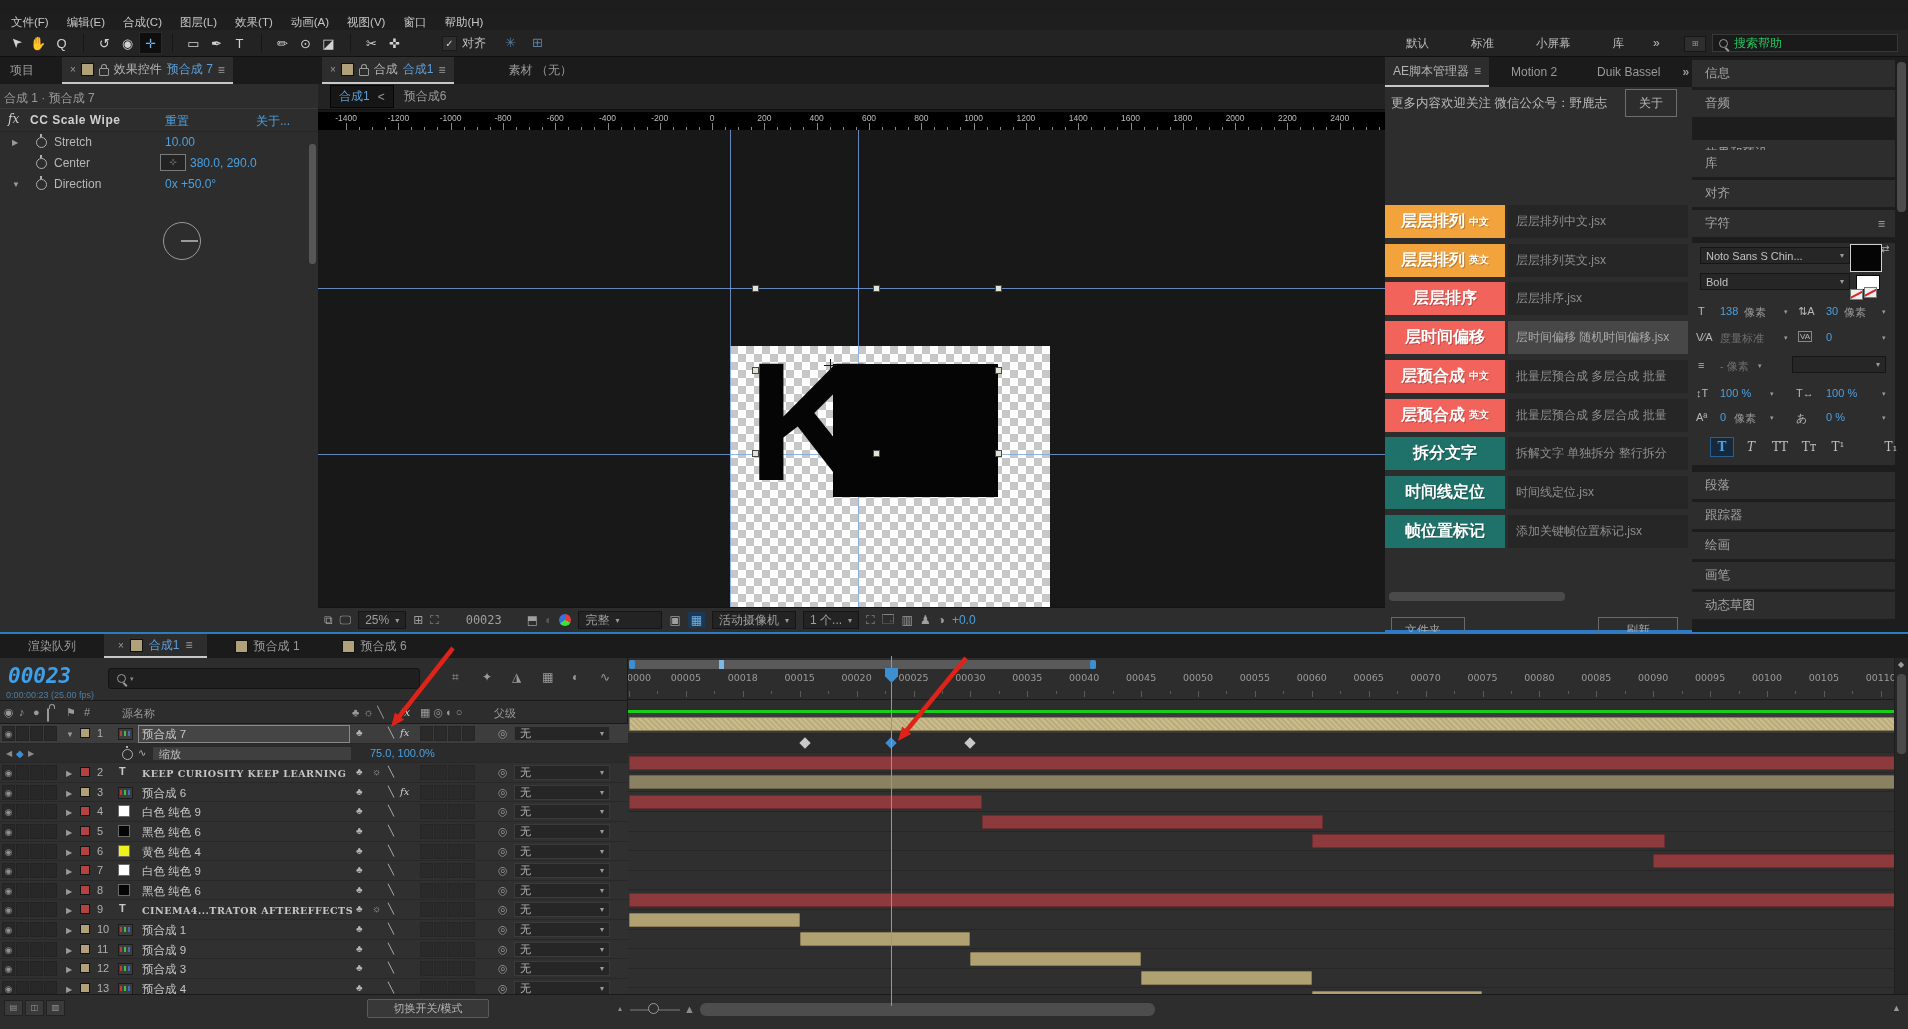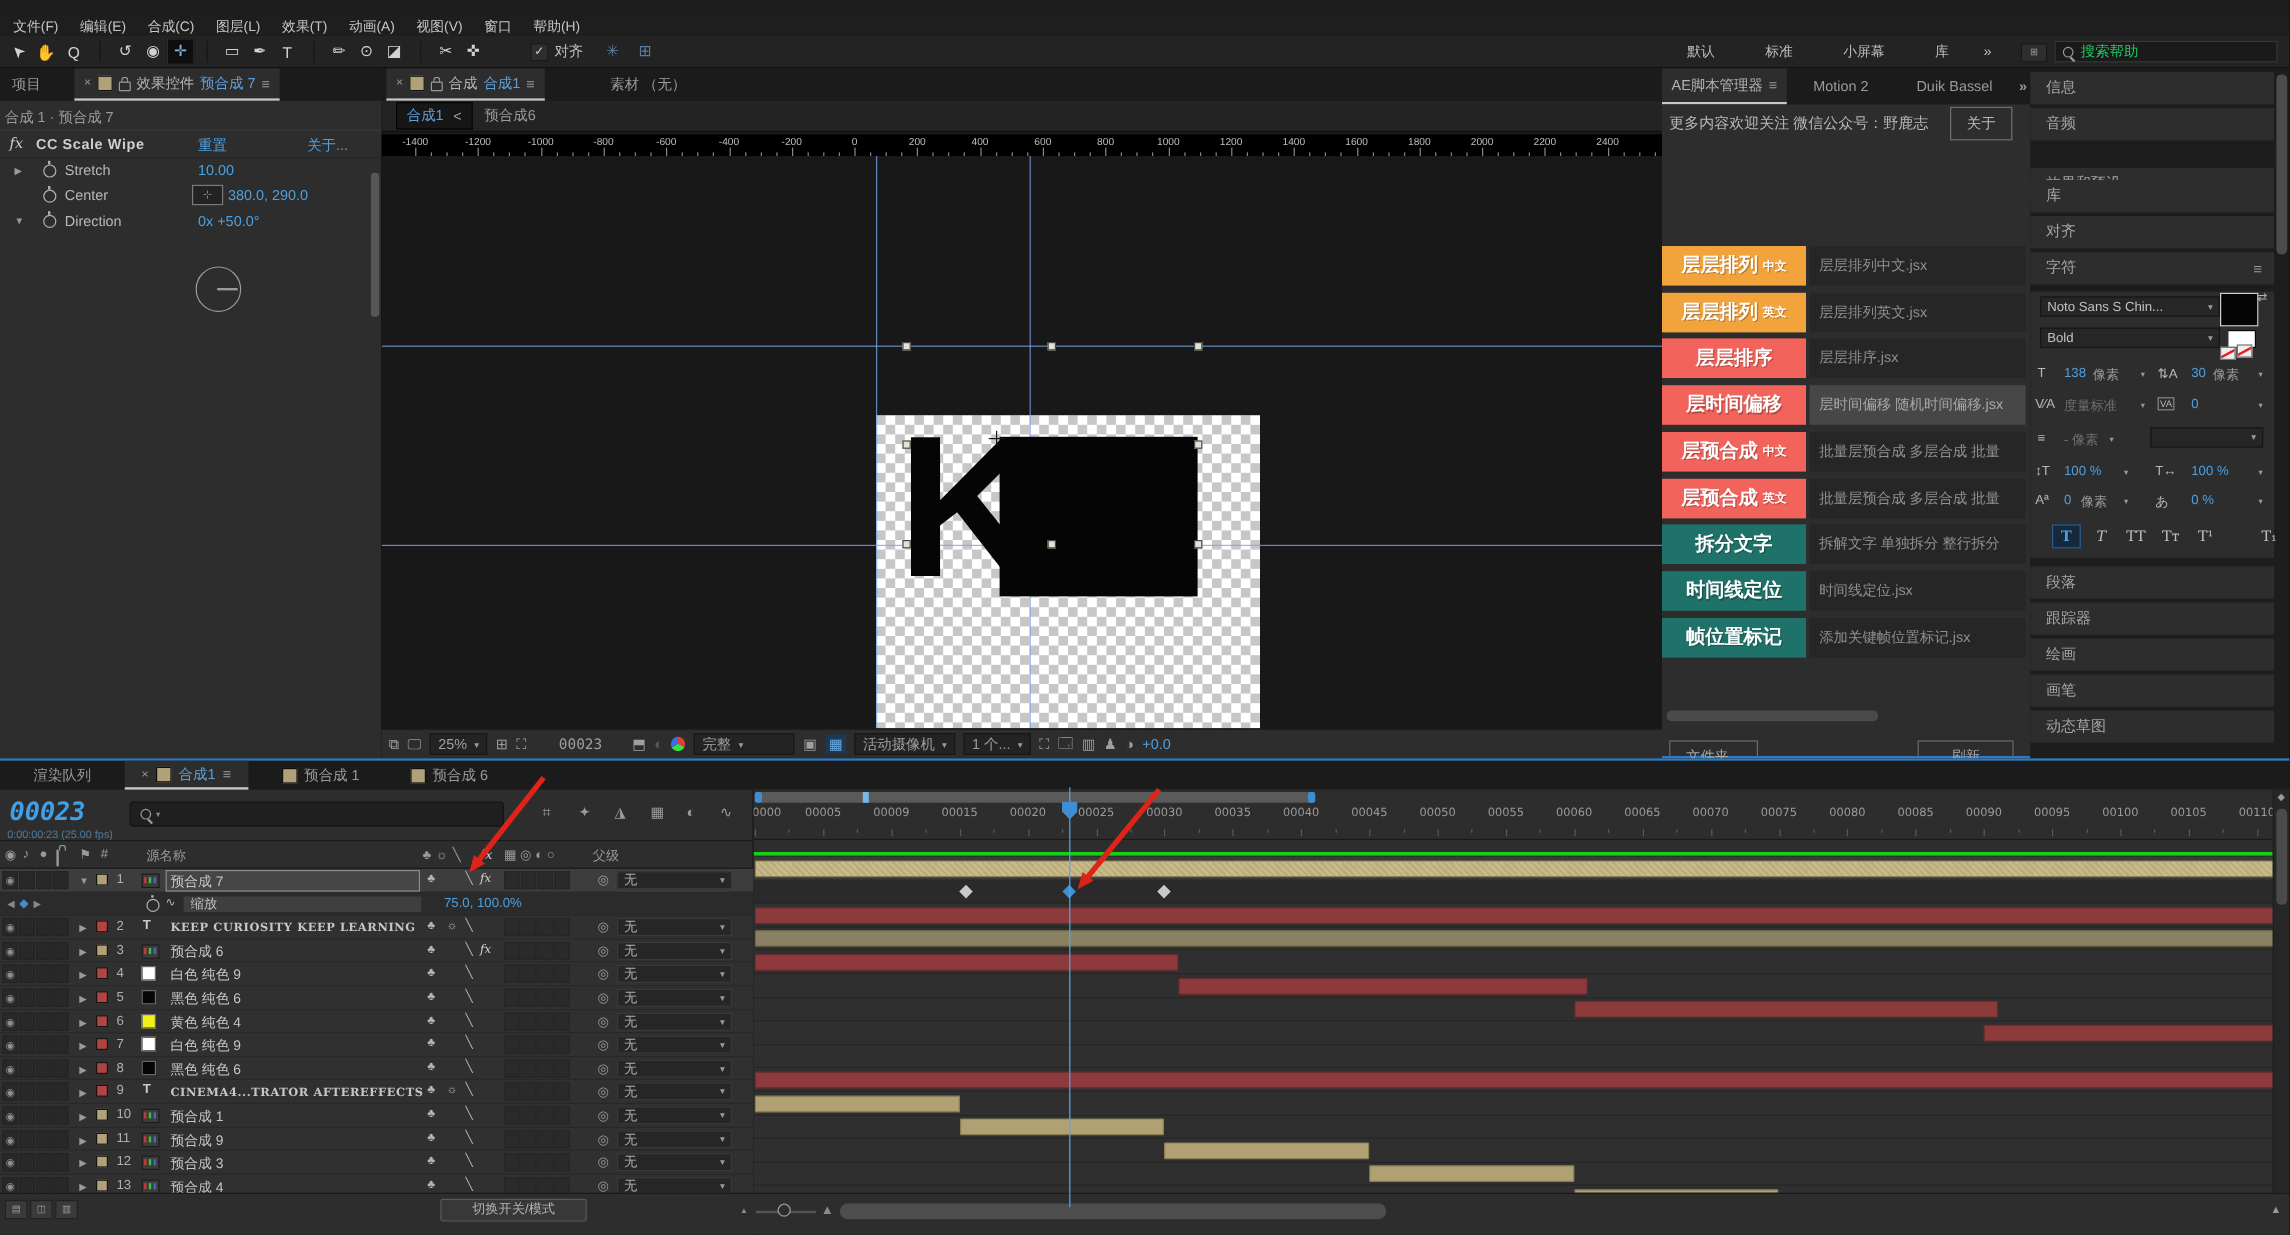--- a/index.html
+++ b/index.html
@@ -1075,21 +1075,21 @@
             <div class="wa-handle" style="left: 0px;"></div>
             <div class="wa-handle" style="right: 0px;"></div>
             <div style="position: absolute; left: 90px; top: 0px; width: 5px; height: 9px; background: rgb(122, 184, 232);"></div>
           </div>
           <span class="tl-rl" style="left: 11px;">0000</span>
           <span class="tl-rt" style="left: 1px;"></span>
           <span class="tl-rt" style="left: 29.45px; height: 3px;"></span>
           <span class="tl-rl" style="left: 57.9px;">00005</span>
           <span class="tl-rt" style="left: 57.9px;"></span>
           <span class="tl-rt" style="left: 86.35px; height: 3px;"></span>
-          <span class="tl-rl" style="left: 114.8px;">00009</span>
+          <span class="tl-rl" style="left: 114.8px;">00018</span>
           <span class="tl-rt" style="left: 114.8px;"></span>
           <span class="tl-rt" style="left: 143.25px; height: 3px;"></span>
           <span class="tl-rl" style="left: 171.7px;">00015</span>
           <span class="tl-rt" style="left: 171.7px;"></span>
           <span class="tl-rt" style="left: 200.15px; height: 3px;"></span>
           <span class="tl-rl" style="left: 228.6px;">00020</span>
           <span class="tl-rt" style="left: 228.6px;"></span>
           <span class="tl-rt" style="left: 257.05px; height: 3px;"></span>
           <span class="tl-rl" style="left: 285.5px;">00025</span>
           <span class="tl-rt" style="left: 285.5px;"></span>

